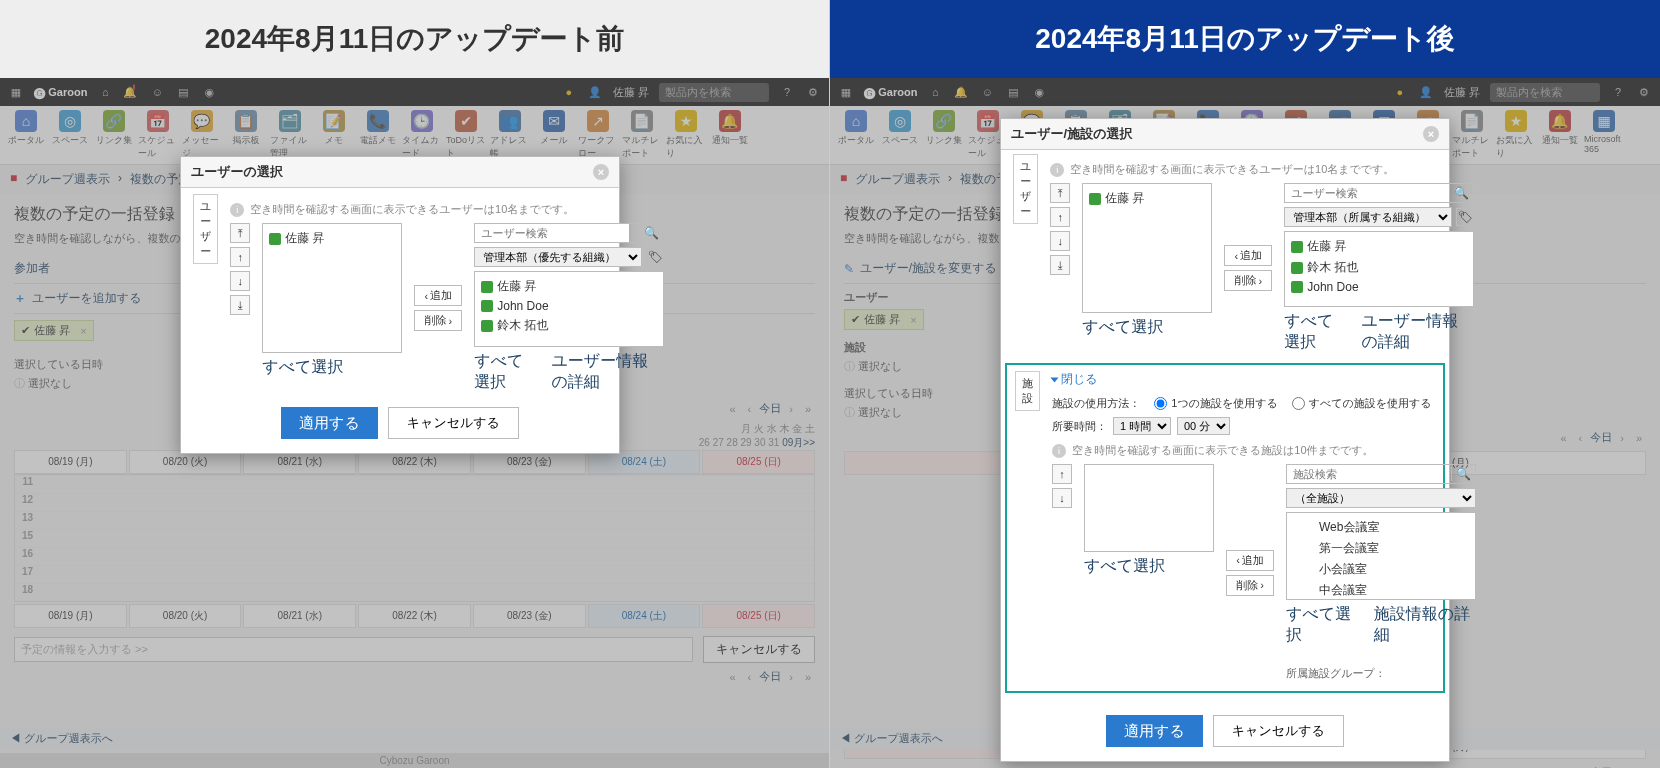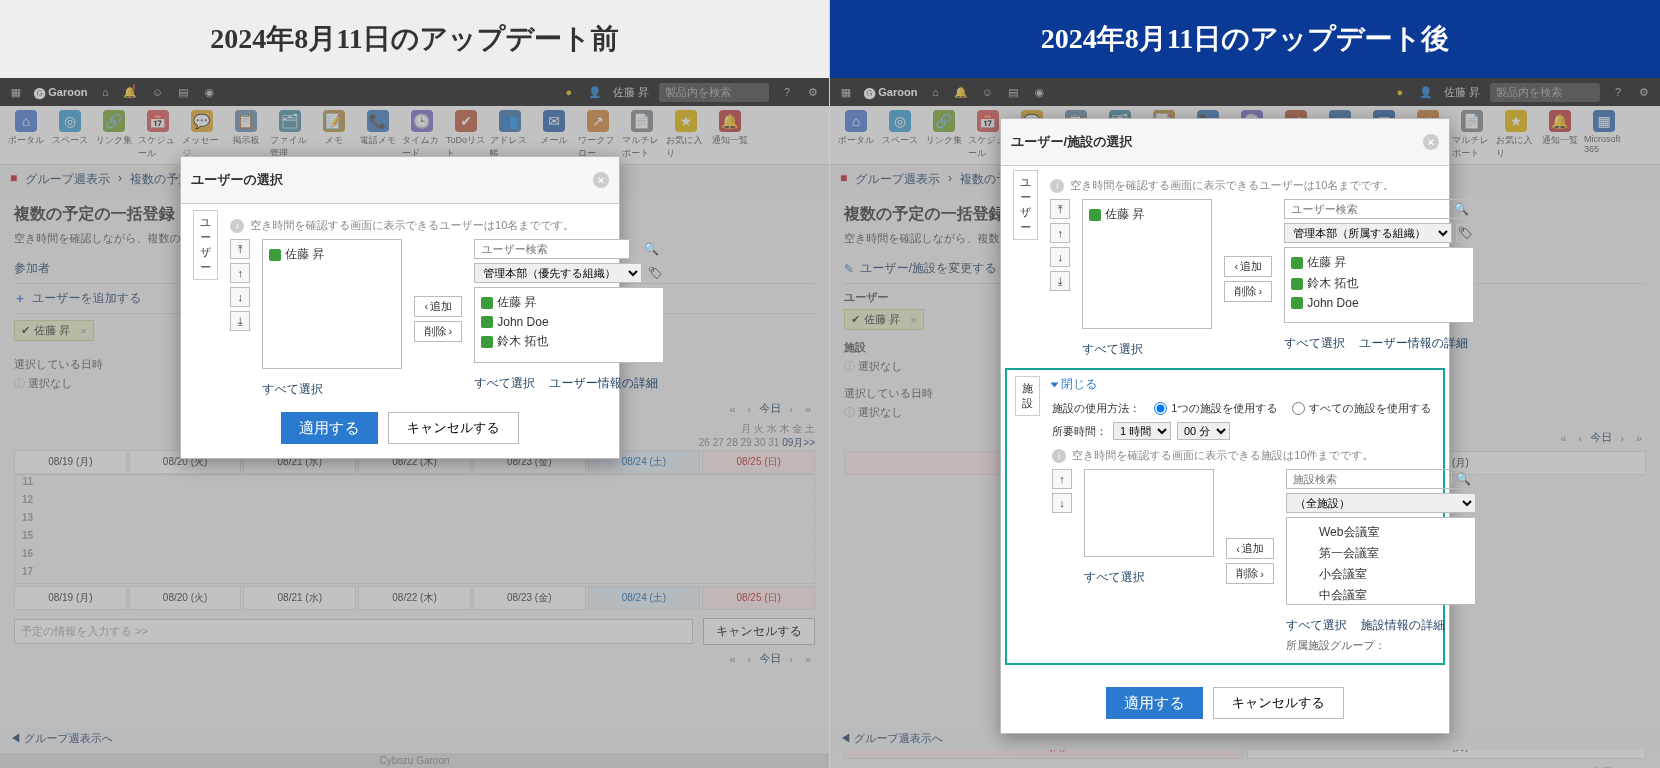--- a/index.html
+++ b/index.html
@@ -1,21 +1,21 @@
 <!DOCTYPE html>
 <html><head>
 <meta charset="utf-8">
 <style>
 * { box-sizing: border-box; margin: 0; padding: 0; }
 body { font-family: "Hiragino Kaku Gothic ProN", "Yu Gothic", sans-serif; font-size: 12px; color: #333; background: #fff; }
 .split { display: flex; width: 1660px; height: 768px; }
 .pane { width: 50%; display: flex; flex-direction: column; position: relative; }
 .pane-left { border-right: 1px solid #ccc; }
 
-.bigtitle { height: 78px; display: flex; align-items: center; justify-content: center; font-size: 28px; font-weight: 700; font-family: Liberation Serif, serif; }
+.bigtitle { height: 78px; display: flex; align-items: center; justify-content: center; font-size: 28px; font-weight: 700; }
 .bigtitle.light { background: #eee; color: #333; }
 .bigtitle.dark  { background: #0b3a96; color: #fff; }
 
 .app { flex: 1; position: relative; background: #f4f4f4; overflow: hidden; }
 .dim-overlay { position: absolute; inset: 0; background: rgba(120,120,120,.45); z-index: 5; }
 
 
 .topbar { background: #111; height: 28px; display: flex; align-items: center; color: #ccc; font-size: 11px; padding: 0 8px; gap: 10px; }
 .topbar .brand { color: #fff; font-weight: 600; }
 .topbar .sp { flex: 1; }
@@ -26,21 +26,21 @@
 
 .toolbar { background: #fff; border-bottom: 1px solid #ddd; padding: 4px 6px; display: flex; gap: 4px; }
 .tbtn { width: 40px; display: flex; flex-direction: column; align-items: center; gap: 2px; font-size: 9px; color: #555; }
 .ticn { width: 22px; height: 22px; border-radius: 4px; display: flex; align-items: center; justify-content: center; font-size: 14px; color: #fff; }
 
 
 .subbar { background: #f0f0f0; padding: 6px 10px; display: flex; gap: 8px; font-size: 12px; color: #246; }
 
 
 .pagebody { padding: 10px 14px; }
-.sect-title { font-size: 16px; font-weight: 700; margin-bottom: 6px; }
+.sect-title { font-size: 16px; font-weight: 400; margin-bottom: 6px; }
 .memo { font-size: 11px; color: #555; margin-bottom: 8px; }
 .linkrow { color: #246; font-size: 12px; display: flex; align-items: center; gap: 6px; border-bottom: 1px solid #ddd; padding: 6px 0; }
 .chip { display: inline-flex; align-items: center; gap: 4px; background: #e8f2c8; border: 1px solid #c8d8a0; padding: 2px 6px; font-size: 11px; }
 .mini { font-size: 11px; color: #555; }
 
 
 .navstrip { display: flex; justify-content: flex-end; gap: 4px; align-items: center; font-size: 11px; color: #246; margin: 6px 0; }
 .navstrip .navbtn { padding: 0 4px; color: #888; }
 .datesrow { display: flex; gap: 2px; }
 .datecell { flex: 1; text-align: center; font-size: 10px; padding: 4px 0; border: 1px solid #e0e0e0; background: #fff; }
@@ -52,21 +52,21 @@
 
 .bottombar { display: flex; gap: 10px; align-items: center; margin-top: 8px; }
 .textbox { flex: 1; background: #fff; border: 1px solid #ccc; padding: 4px 6px; color: #aaa; font-size: 11px; }
 .ghostbtn { border: 1px solid #bbb; background: #fff; padding: 4px 12px; font-size: 12px; }
 
 .footerline { position: absolute; bottom: 18px; left: 0; right: 0; font-size: 11px; color: #246; padding: 4px 10px; background: #eef2f5; }
 .footerbrand { position: absolute; bottom: 0; left: 0; right: 0; text-align: center; font-size: 10px; color: #888; background: #ddd; padding: 2px 0; }
 
 
 .modal { position: absolute; background: #fff; border: 1px solid #bbb; box-shadow: 0 4px 18px rgba(0,0,0,.35); z-index: 10; font-size: 12px; }
-.modal-hd { display: flex; align-items: center; justify-content: space-between; background: #f6f6f6; border-bottom: 1px solid #ccc; padding: 14px 10px; font-weight: 700; font-size: 13px; }
+.modal-hd { display: flex; align-items: center; justify-content: space-between; background: #f6f6f6; border-bottom: 1px solid #ccc; padding: 6px 10px; font-weight: 700; font-size: 13px; }
 .modal-close { width: 16px; height: 16px; border-radius: 50%; background: #ccc; color: #fff; display: flex; align-items: center; justify-content: center; font-size: 11px; }
 .note { display: flex; align-items: center; gap: 6px; color: #888; font-size: 11px; margin: 8px 0 6px; }
 .note .i { width: 14px; height: 14px; border-radius: 50%; background: #ccc; color: #fff; display: flex; align-items: center; justify-content: center; font-size: 9px; }
 .grid { display: flex; gap: 12px; }
 .tabcol { width: 55px; }
 .tabcol .tab { background: #fff; border: 1px solid #ccc; padding: 4px 6px; font-size: 11px; text-align: center; }
 .box { border: 1px solid #bbb; background: #fff; }
 .listbox { height: 130px; overflow: auto; padding: 4px 6px; }
 .listbox.r { height: 76px; }
 .row { display: flex; align-items: center; gap: 4px; padding: 2px 0; }
@@ -74,35 +74,35 @@
 .vbtns { display: flex; flex-direction: column; gap: 4px; }
 .sqbtn { border: 1px solid #bbb; background: #f7f7f7; font-size: 11px; width: 20px; height: 20px; display: flex; align-items: center; justify-content: center; }
 .midbtns { display: flex; flex-direction: column; gap: 4px; align-items: center; justify-content: center; }
 .pillbtn { border: 1px solid #bbb; background: #fff; font-size: 11px; padding: 2px 6px; min-width: 48px; display: flex; align-items: center; justify-content: center; gap: 2px; }
 .searchwrap { display: flex; align-items: center; border: 1px solid #bbb; gap: 10px; }
 .searchwrap input { border: 0; padding: 3px 6px; flex: 1; font-size: 11px; outline: none; }
 .searchwrap .sbtn { width: 24px; display: flex; align-items: center; justify-content: center; border-left: 1px solid #bbb; }
 .selwrap { display: flex; gap: 4px; align-items: center; margin-top: 4px; }
 .selwrap select { flex: 1; border: 1px solid #bbb; padding: 2px 4px; font-size: 11px; }
 .selicon { width: 18px; height: 18px; border: 1px solid #bbb; display: flex; align-items: center; justify-content: center; }
-.linkline { display: flex; gap: 14px; font-size: 12px; margin-top: 12px; }
+.linkline { display: flex; gap: 14px; font-size: 16px; margin-top: 4px; }
 .linkline a { color: #246; text-decoration: none; }
 .modal-ft { display: flex; justify-content: center; gap: 10px; padding: 14px 0; }
 .primary { background: #2a7ad0; color: #fff; border: 0; padding: 6px 18px; font-size: 15px; }
 .secondary { background: #fff; border: 1px solid #bbb; padding: 6px 18px; font-size: 13px; }
 
 
 .section-block { padding: 4px 12px 10px; }
 .facility-block { border: 2px solid #17a39a; margin: 0 4px 8px; padding: 6px 8px 10px; }
 .collapse { color: #2a7ad0; font-size: 12px; display: flex; align-items: center; gap: 4px; }
 .collapse .caret { display:inline-block; width:0;height:0;border-left:5px solid #2a7ad0;border-top:4px solid transparent;border-bottom:4px solid transparent; transform: rotate(90deg);}
 .radioopt { display: flex; align-items: center; gap: 4px; font-size: 11px; }
 .facility-list { height: 88px; padding-left: 32px; }
 select.small { border:1px solid #bbb; font-size:11px; padding:1px 2px; }
-.sublabel { font-size: 11px; color: #666; margin-top: 4px; }
+.sublabel { font-size: 11px; color: #666; margin-top: 20px; }
 </style>
 </head>
 <body>
 
 <div class="split">
 
   <div class="pane pane-left">
     <div class="bigtitle light">2024年8月11日のアップデート前</div>
     <div class="app">
       <div class="dim-overlay"></div>
@@ -259,20 +259,24 @@
                   <div style="flex:1"></div>
                 </div>
                 <div class="hourrow">
                   <div class="hr">16</div>
                   <div style="flex:1"></div>
                 </div>
                 <div class="hourrow">
                   <div class="hr">17</div>
                   <div style="flex:1"></div>
                 </div>
+                <div class="hourrow">
+                  <div class="hr">18</div>
+                  <div style="flex:1"></div>
+                </div>
               </div>
             <div class="datesrow" id="dates-left-b" style="margin-top:2px">
                 <div class="datecell">08/19 (月)</div>
                 <div class="datecell">08/20 (火)</div>
                 <div class="datecell">08/21 (水)</div>
                 <div class="datecell">08/22 (木)</div>
                 <div class="datecell">08/23 (金)</div>
                 <div class="datecell sat">08/24 (土)</div>
                 <div class="datecell sun">08/25 (日)</div>
               </div>

